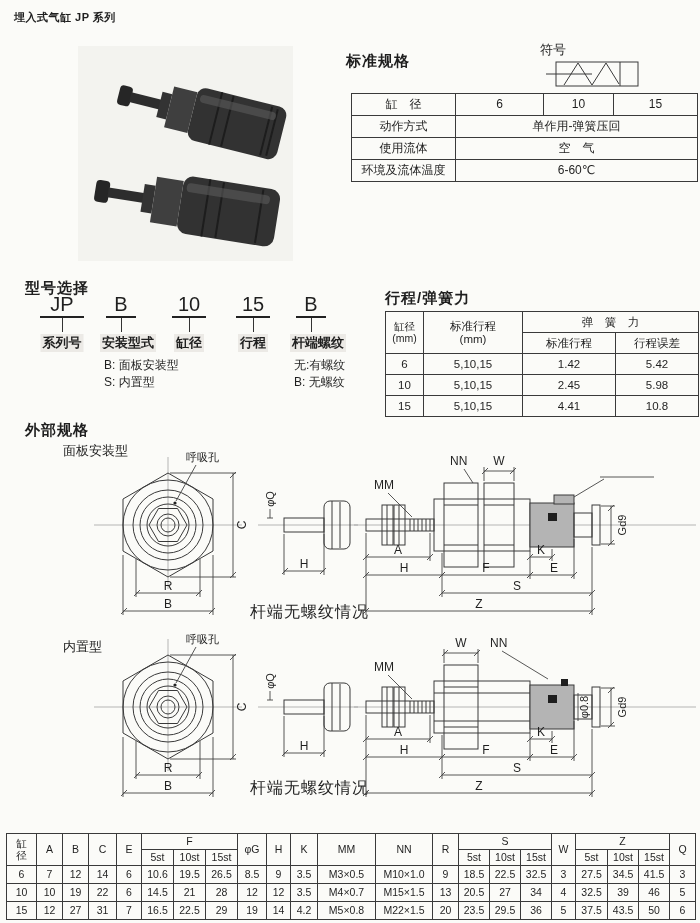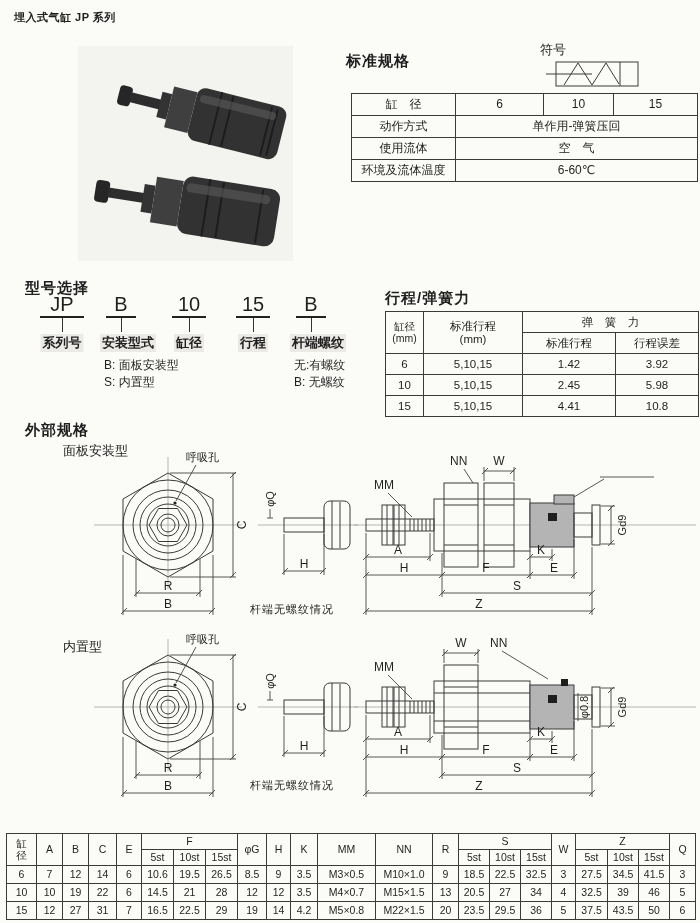--- a/index.html
+++ b/index.html
@@ -23,21 +23,21 @@
 svg .sm{font-size:11px}
 .ln{stroke:#3a3a3a;stroke-width:1;fill:none}
 .cl{stroke:#999;stroke-width:.7;fill:none}
 .dl{stroke:#444;stroke-width:.9;fill:none}
 .gry{fill:#b4b4b4;stroke:#3a3a3a;stroke-width:1}
 .drk{fill:#1e1e1e;stroke:none}
 .code{position:absolute;font-size:20px;text-align:center;border-bottom:2px solid #222;height:26px;line-height:24px}
 .vline{position:absolute;width:1px;height:14px;background:#333}
 .mlabel{position:absolute;top:334px;transform:translateX(-50%);font-size:13px;font-weight:bold;background:#eceae6;padding:0 2px;white-space:nowrap}
 .mnote{font-size:12px;line-height:1.45;white-space:nowrap}
-.rodnote{font-size:11px;letter-spacing:1px}
+.rodnote{font-size:16px;letter-spacing:1px}
 </style>
 </head>
 <body>
 
 <div class="abs title" style="left:14px;top:10px">埋入式气缸 JP 系列</div>
 
 <svg class="abs" style="left:78px;top:46px" width="215" height="215" viewBox="0 0 215 215">
   <rect x="0" y="0" width="215" height="215" fill="#f3f3ef"></rect>
   <g transform="translate(128,70) rotate(14)">
     <rect x="-90" y="-10" width="13" height="20" rx="4" fill="#262626"></rect>
@@ -139,21 +139,21 @@
     <td colspan="2">弹　簧　力</td>
   </tr>
   <tr>
     <td>标准行程</td>
     <td>行程误差</td>
   </tr>
   <tr>
     <td>6</td>
     <td>5,10,15</td>
     <td>1.42</td>
-    <td>3.92</td>
+    <td>5.42</td>
   </tr>
   <tr>
     <td>10</td>
     <td>5,10,15</td>
     <td>2.45</td>
     <td>5.98</td>
   </tr>
   <tr>
     <td>15</td>
     <td>5,10,15</td>

